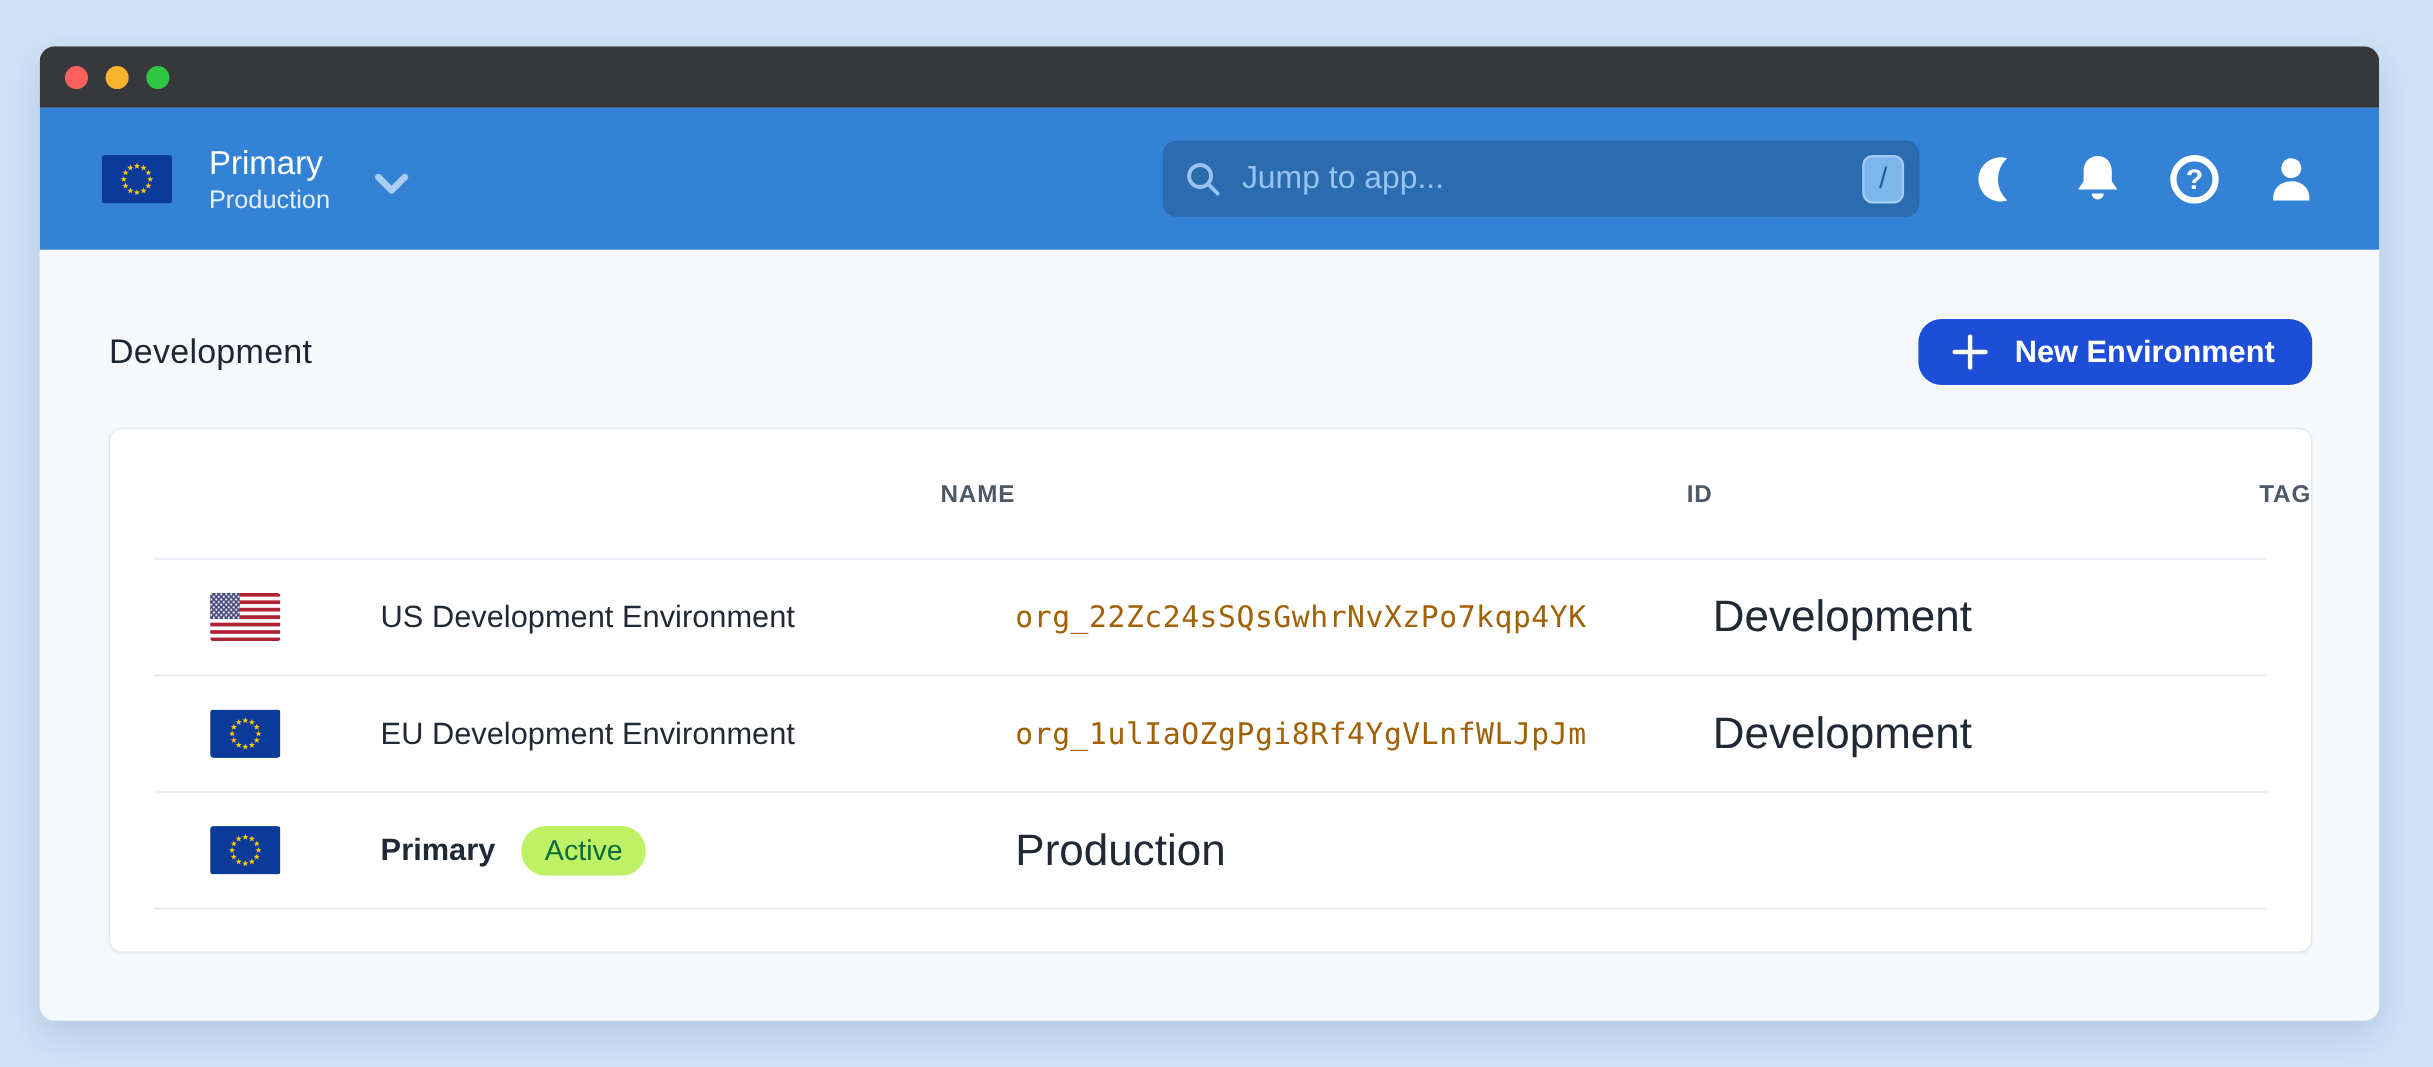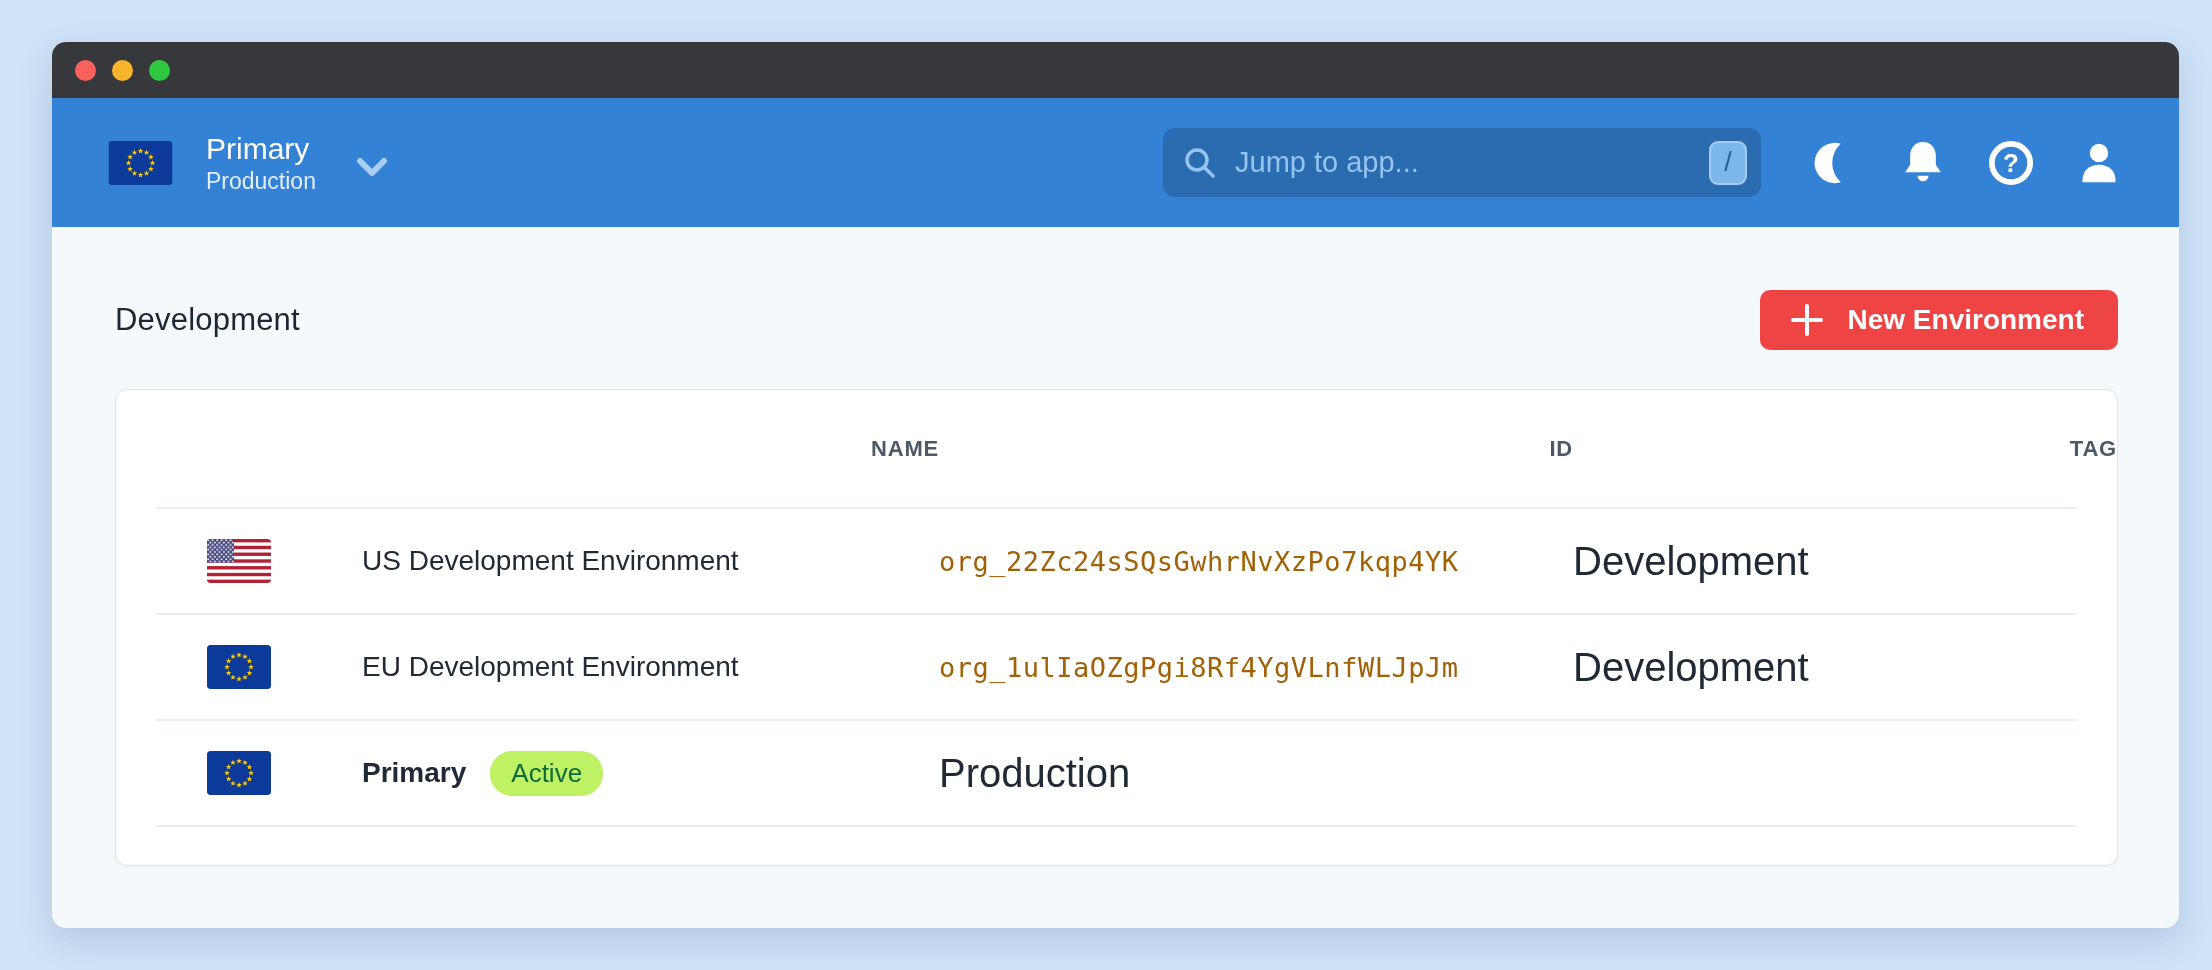--- a/index.html
+++ b/index.html
@@ -7,21 +7,21 @@
   body {
     background: #cfe3f8;
     font-family: "Liberation Sans", sans-serif;
     overflow: hidden;
     position: relative;
   }
 
   
   .window {
     position: absolute;
-    left: 52px; top: 42px;
+    left: 36px; top: 42px;
     width: 2127px; height: 886px;
     border-radius: 14px;
     overflow: hidden;
     background: #f6f9fc;
     box-shadow: 0 12px 34px rgba(30, 60, 100, 0.16);
   }
   .titlebar {
     height: 56px;
     background: #37383b;
     display: flex;
@@ -53,21 +53,21 @@
   .org-name { color: #ffffff; font-size: 30px; line-height: 32px; font-weight: 400; }
   .org-env  { color: #e4eefb; font-size: 23px; line-height: 24px; font-weight: 400; }
   .org-chevron { margin-left: 40px; margin-top: 10px; }
 
   .header-right {
     margin-left: auto;
     display: flex;
     align-items: center;
   }
   .search-box {
-    width: 598px; height: 69px;
+    width: 688px; height: 69px;
     background: #2b6cb1;
     border-radius: 12px;
     display: flex;
     align-items: center;
     padding: 0 14px 0 20px;
     margin-right: 50px;
   }
   .search-box input {
     flex: 1;
     background: transparent;
@@ -102,23 +102,23 @@
   .page-head {
     margin-top: 63px;
     height: 60px;
     display: flex;
     justify-content: space-between;
     align-items: center;
   }
   .page-title { font-size: 31px; color: #1c2634; font-weight: 400; letter-spacing: 0.2px; }
   .new-env-btn {
     height: 60px;
-    background: #ef4444;
+    background: #1d4ed8;
     border: none;
-    border-radius: 10px;
+    border-radius: 21px;
     display: flex;
     align-items: center;
     padding: 0 34px 0 30px;
     cursor: pointer;
   }
   .new-env-btn span {
     color: #ffffff;
     font-size: 28px;
     font-weight: 700;
     margin-left: 24px;

